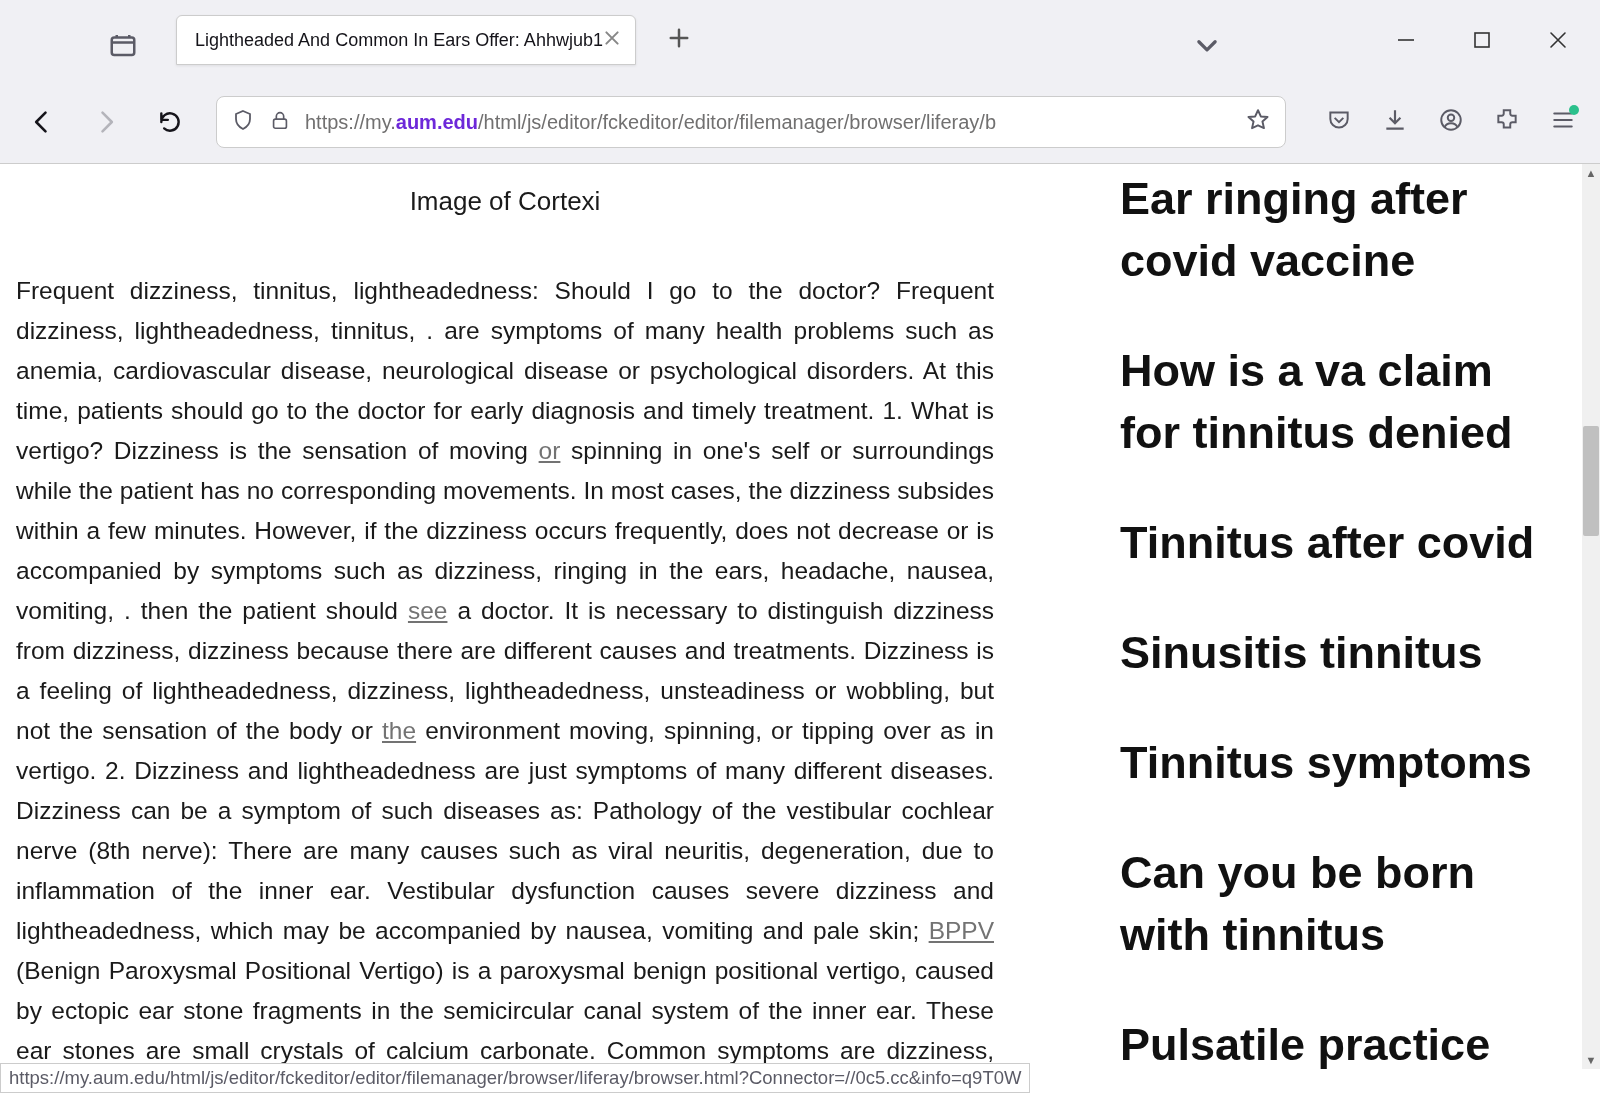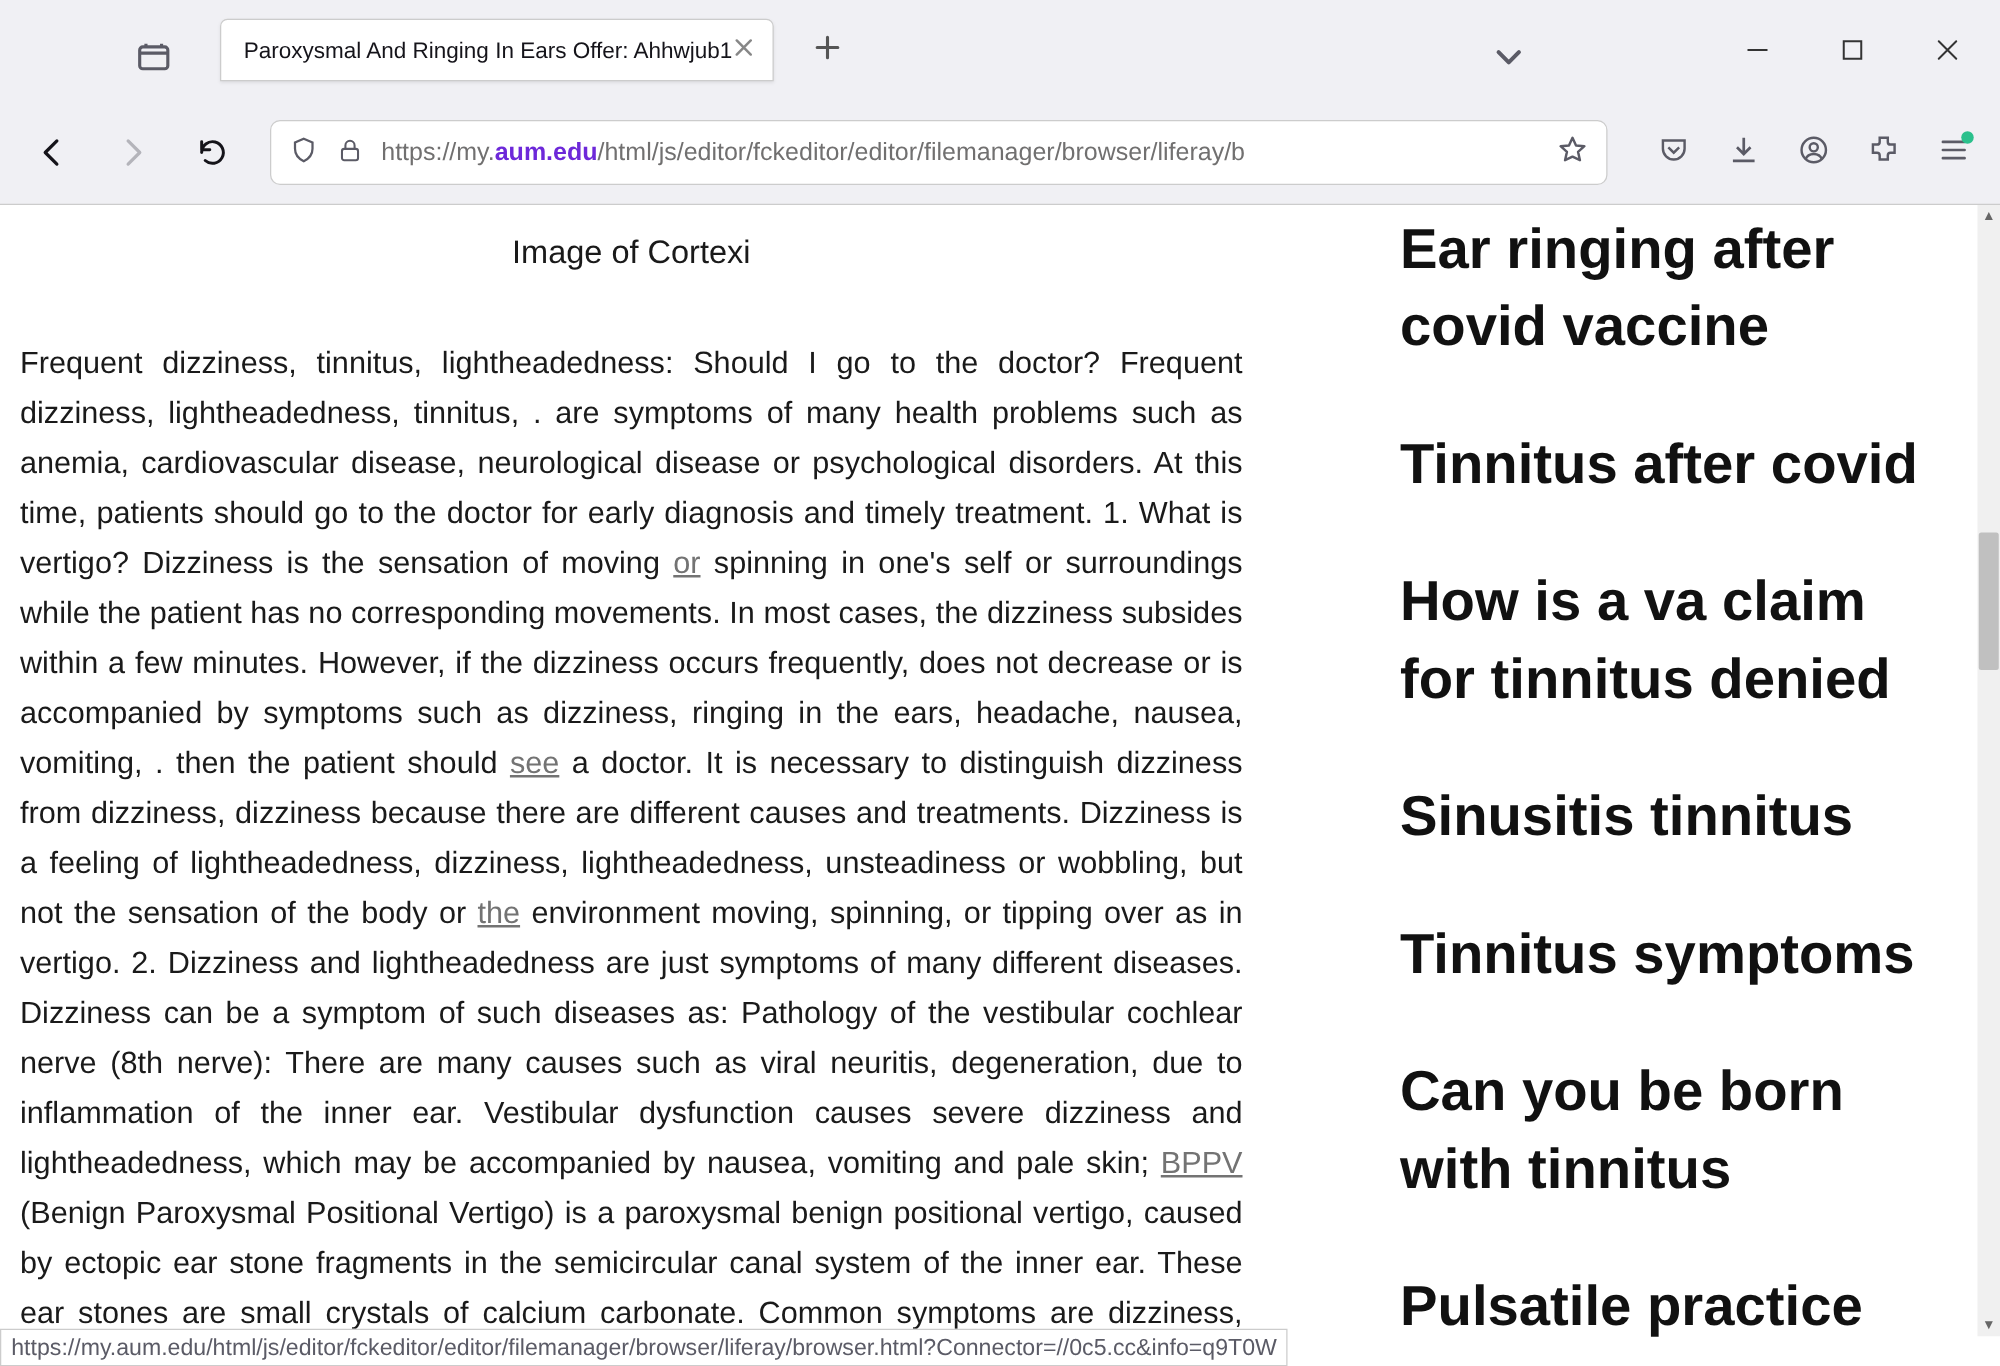--- a/index.html
+++ b/index.html
@@ -59,21 +59,21 @@
       <rect x="3" y="6" width="18" height="14" rx="2"></rect>
         <path d="M3 10h18"></path>
         <path d="M7 4v2"></path>
         <path d="M17 4v2"></path>
     </svg>
   </div>
 
   <div class="tab-strip">
     <div style="width:80px"></div>
     <div class="tab">
-      <span class="tab-title">Paroxysmal And Ringing In Ears Offer: Ahhwjub1</span>
+      <span class="tab-title">Lightheaded And Common In Ears Offer: Ahhwjub1</span>
       <span class="tab-close">
         <svg width="18" height="18" viewBox="0 0 16 16">
             <path d="M3 3l10 10M13 3L3 13" stroke="#555" stroke-width="1.8" stroke-linecap="round"></path>
           </svg>
       </span>
     </div>
     <div class="newtab">
       <svg width="22" height="22" viewBox="0 0 16 16">
           <path d="M8 2v12M2 8h12" stroke="#555" stroke-width="1.8" stroke-linecap="round"></path>
         </svg>
@@ -181,22 +181,22 @@
   <div class="article">
     <div class="img-caption">Image of Cortexi</div>
 
     <p class="body-text">
       <span>Frequent dizziness, tinnitus, lightheadedness: Should I go to the doctor? Frequent dizziness, lightheadedness, tinnitus, . are symptoms of many health problems such as anemia, cardiovascular disease, neurological disease or psychological disorders. At this time, patients should go to the doctor for early diagnosis and timely treatment. 1. What is vertigo? Dizziness is the sensation of moving </span><a href="#">or</a><span> spinning in one's self or surroundings while the patient has no corresponding movements. In most cases, the dizziness subsides within a few minutes. However, if the dizziness occurs frequently, does not decrease or is accompanied by symptoms such as dizziness, ringing in the ears, headache, nausea, vomiting, . then the patient should </span><a href="#">see</a><span> a doctor. It is necessary to distinguish dizziness from dizziness, dizziness because there are different causes and treatments. Dizziness is a feeling of lightheadedness, dizziness, lightheadedness, unsteadiness or wobbling, but not the sensation of the body or </span><a href="#">the</a><span> environment moving, spinning, or tipping over as in vertigo. 2. Dizziness and lightheadedness are just symptoms of many different diseases. Dizziness can be a symptom of such diseases as: Pathology of the vestibular cochlear nerve (8th nerve): There are many causes such as viral neuritis, degeneration, due to inflammation of the inner ear. Vestibular dysfunction causes severe dizziness and lightheadedness, which may be accompanied by nausea, vomiting and pale skin; </span><a href="#">BPPV</a><span> (Benign Paroxysmal Positional Vertigo) is a paroxysmal benign positional vertigo, caused by ectopic ear stone fragments in the semicircular canal system of the inner ear. These ear stones are small crystals of calcium carbonate. Common symptoms are dizziness, loss of balance and nausea, especially when getting up from bed. The main treatment of the disease is to adjust head and neck position, do procedures to move ear stones back to their original position (Epley, Simon, .. procedure), and practice some exercises to restore vestibular function. , use of vestibular inhibitors only has a supportive role. Meniere's disease (idiopathic fluid retention disease): The 40-50 year </span>
     </p>
   </div>
 
   <div class="sidebar">
     <h2>Ear ringing after covid vaccine</h2>
+    <h2>How is a va claim for tinnitus denied</h2>
     <h2>Tinnitus after covid</h2>
-    <h2>How is a va claim for tinnitus denied</h2>
     <h2>Sinusitis tinnitus</h2>
     <h2>Tinnitus symptoms</h2>
     <h2>Can you be born with tinnitus</h2>
     <h2>Pulsatile practice</h2>
   </div>
 </div>
 
 <div class="vscroll">
   <div class="arrow up">▲</div>
   <div class="thumb"></div>

